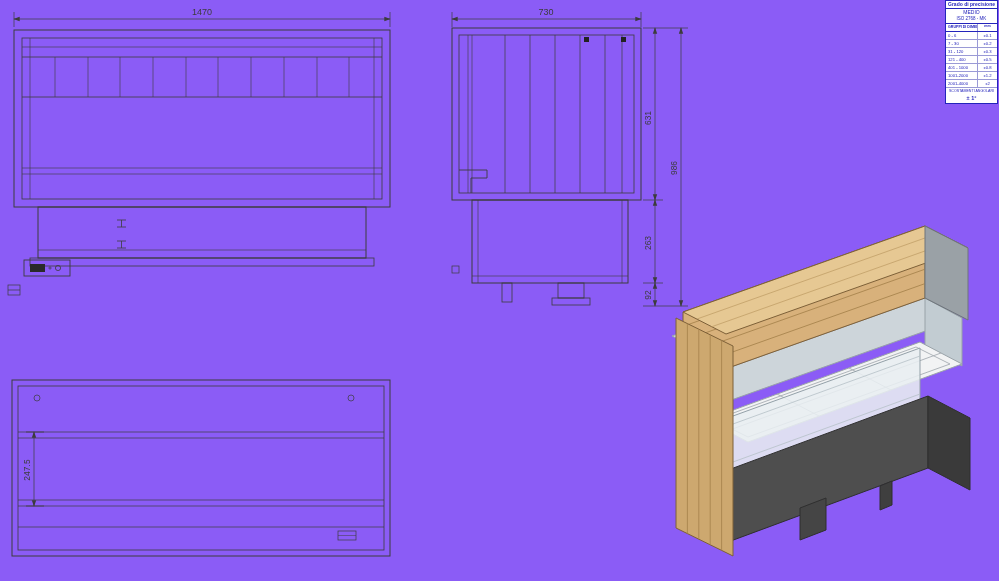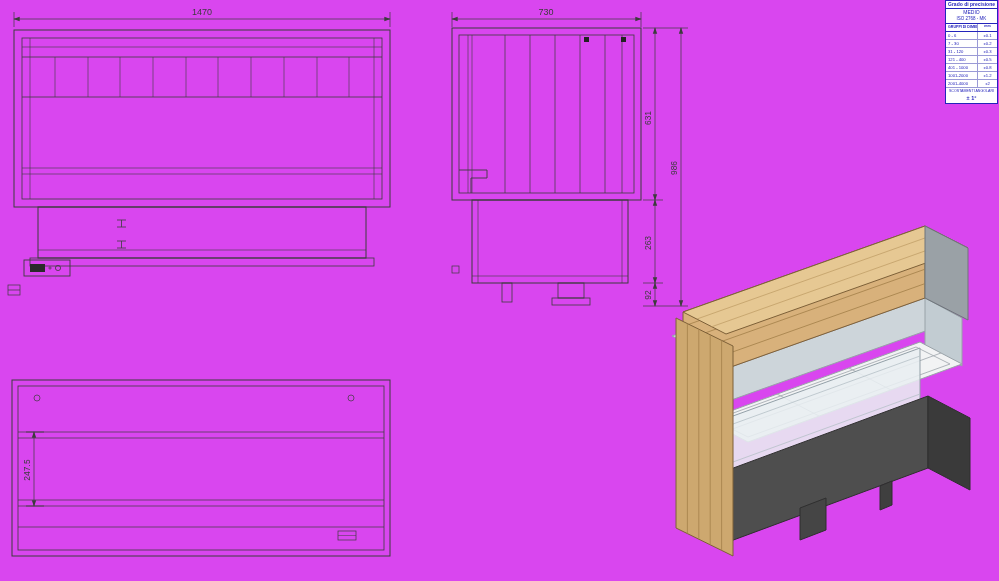--- a/index.html
+++ b/index.html
@@ -1,16 +1,16 @@
 <!DOCTYPE html>
 <html><head>
 <meta charset="utf-8">
 <style>
   html,body{margin:0;padding:0;background:#ffffff;}
-  #stage{position:relative;width:999px;height:581px;background:#d946ef;overflow:hidden;
+  #stage{position:relative;width:999px;height:581px;background:#8b5cf6;overflow:hidden;
          font-family:"Liberation Sans",sans-serif;}
   svg text{font-family:"Liberation Sans",sans-serif;fill:#3c3c3c;}
 
   
   .prec-table{position:absolute;right:1px;top:0;width:53px;border:1px solid #2424bb;
       color:#2424bb;background:#fff;box-sizing:border-box;}
   .pt-title{font-size:5px;font-weight:bold;text-align:center;line-height:7px;border-bottom:1px solid #2424bb;}
   .pt-grade{font-size:5px;text-align:center;line-height:7px;}
   .pt-std{font-size:4.5px;text-align:center;line-height:6px;border-bottom:1px solid #2424bb;padding-bottom:1px;}
   .pt-row{display:flex;border-bottom:1px solid #9a9ad6;font-size:4.2px;line-height:7px;}

